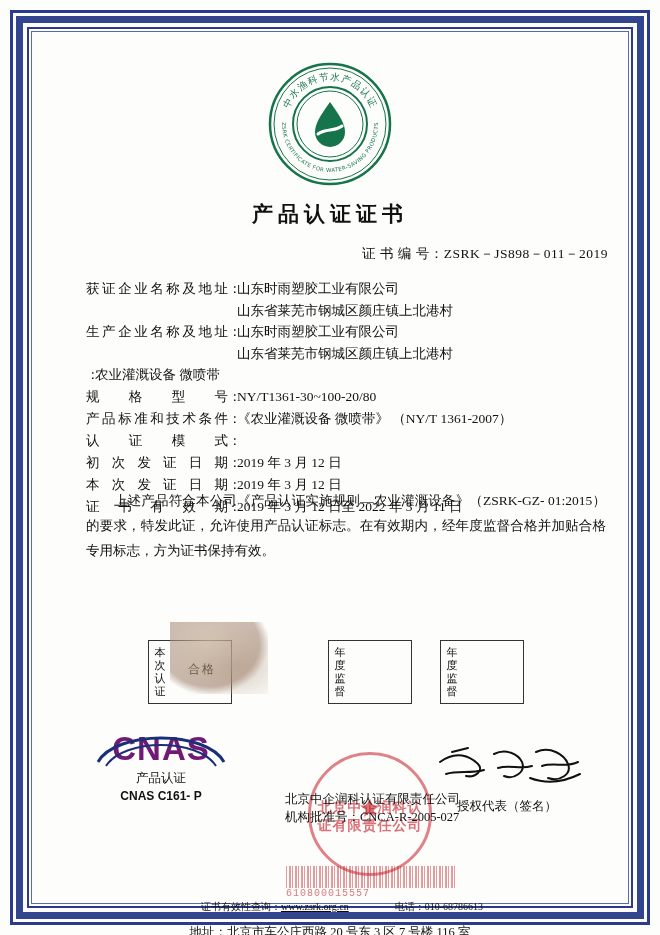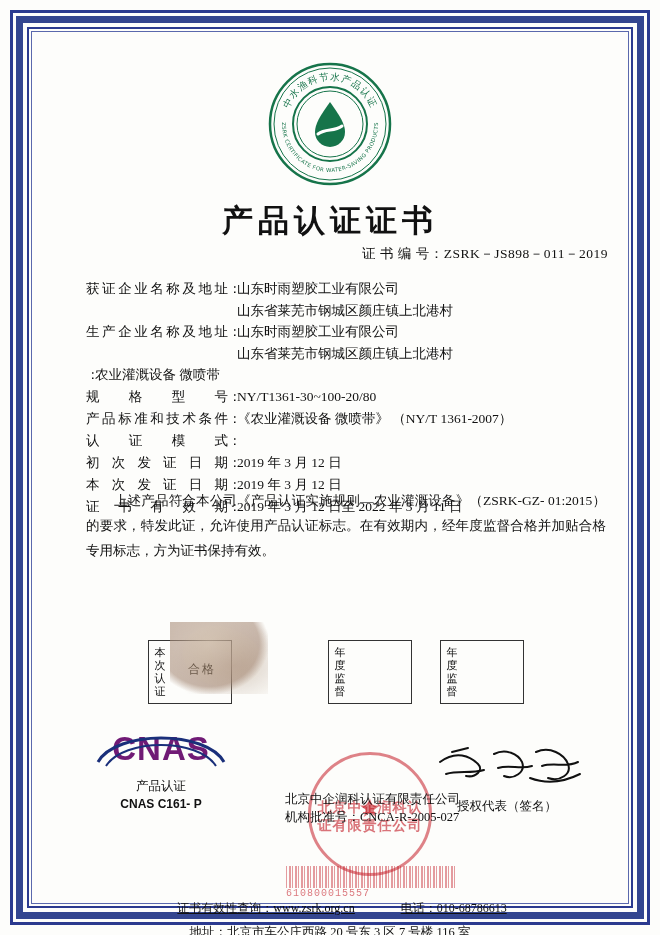--- a/index.html
+++ b/index.html
@@ -60,21 +60,21 @@
   }
   .emblem svg { display: block; }
 
   .doc-title {
     position: absolute;
     top: 160px;
     left: 0; right: 0;
     text-align: center;
     font-family: "Liberation Serif", serif;
     font-weight: bold;
-    font-size: 31px;
+    font-size: 21px;
     letter-spacing: 5px;
     color: #111;
   }
 
   .cert-no {
     position: absolute;
     top: 205px;
     right: 12px;
     font-size: 13.5px;
     letter-spacing: 0.5px;
@@ -183,21 +183,21 @@
     font-family: "Liberation Sans", sans-serif;
     font-weight: bold;
     font-size: 33px;
     letter-spacing: 1px;
     color: #701a75;
     line-height: 34px;
     text-align: center;
   }
   .cnas .sub1 {
     font-size: 12.5px;
-    margin-top: 12px;
+    margin-top: 4px;
   }
   .cnas .sub2 {
     font-family: "Liberation Sans", sans-serif;
     font-weight: bold;
     font-size: 12px;
     margin-top: 2px;
   }
   .cnas-swoosh {
     position: absolute;
     left: 8px;
@@ -278,25 +278,24 @@
   .sig-label {
     font-size: 12.5px;
     margin-top: 0;
   }
 
   .footer-line {
     position: absolute;
     left: 46px;
     right: 22px;
     top: 860px;
-    font-size: 12px;
+    font-size: 10px;
     display: flex;
     justify-content: center;
     gap: 46px;
-    text-decoration: underline;
   }
   .footer-line a {
     color: #0a0a0a;
     text-decoration: underline;
   }
   .footer-addr {
     position: absolute;
     left: 0; right: 0;
     top: 884px;
     text-align: center;

